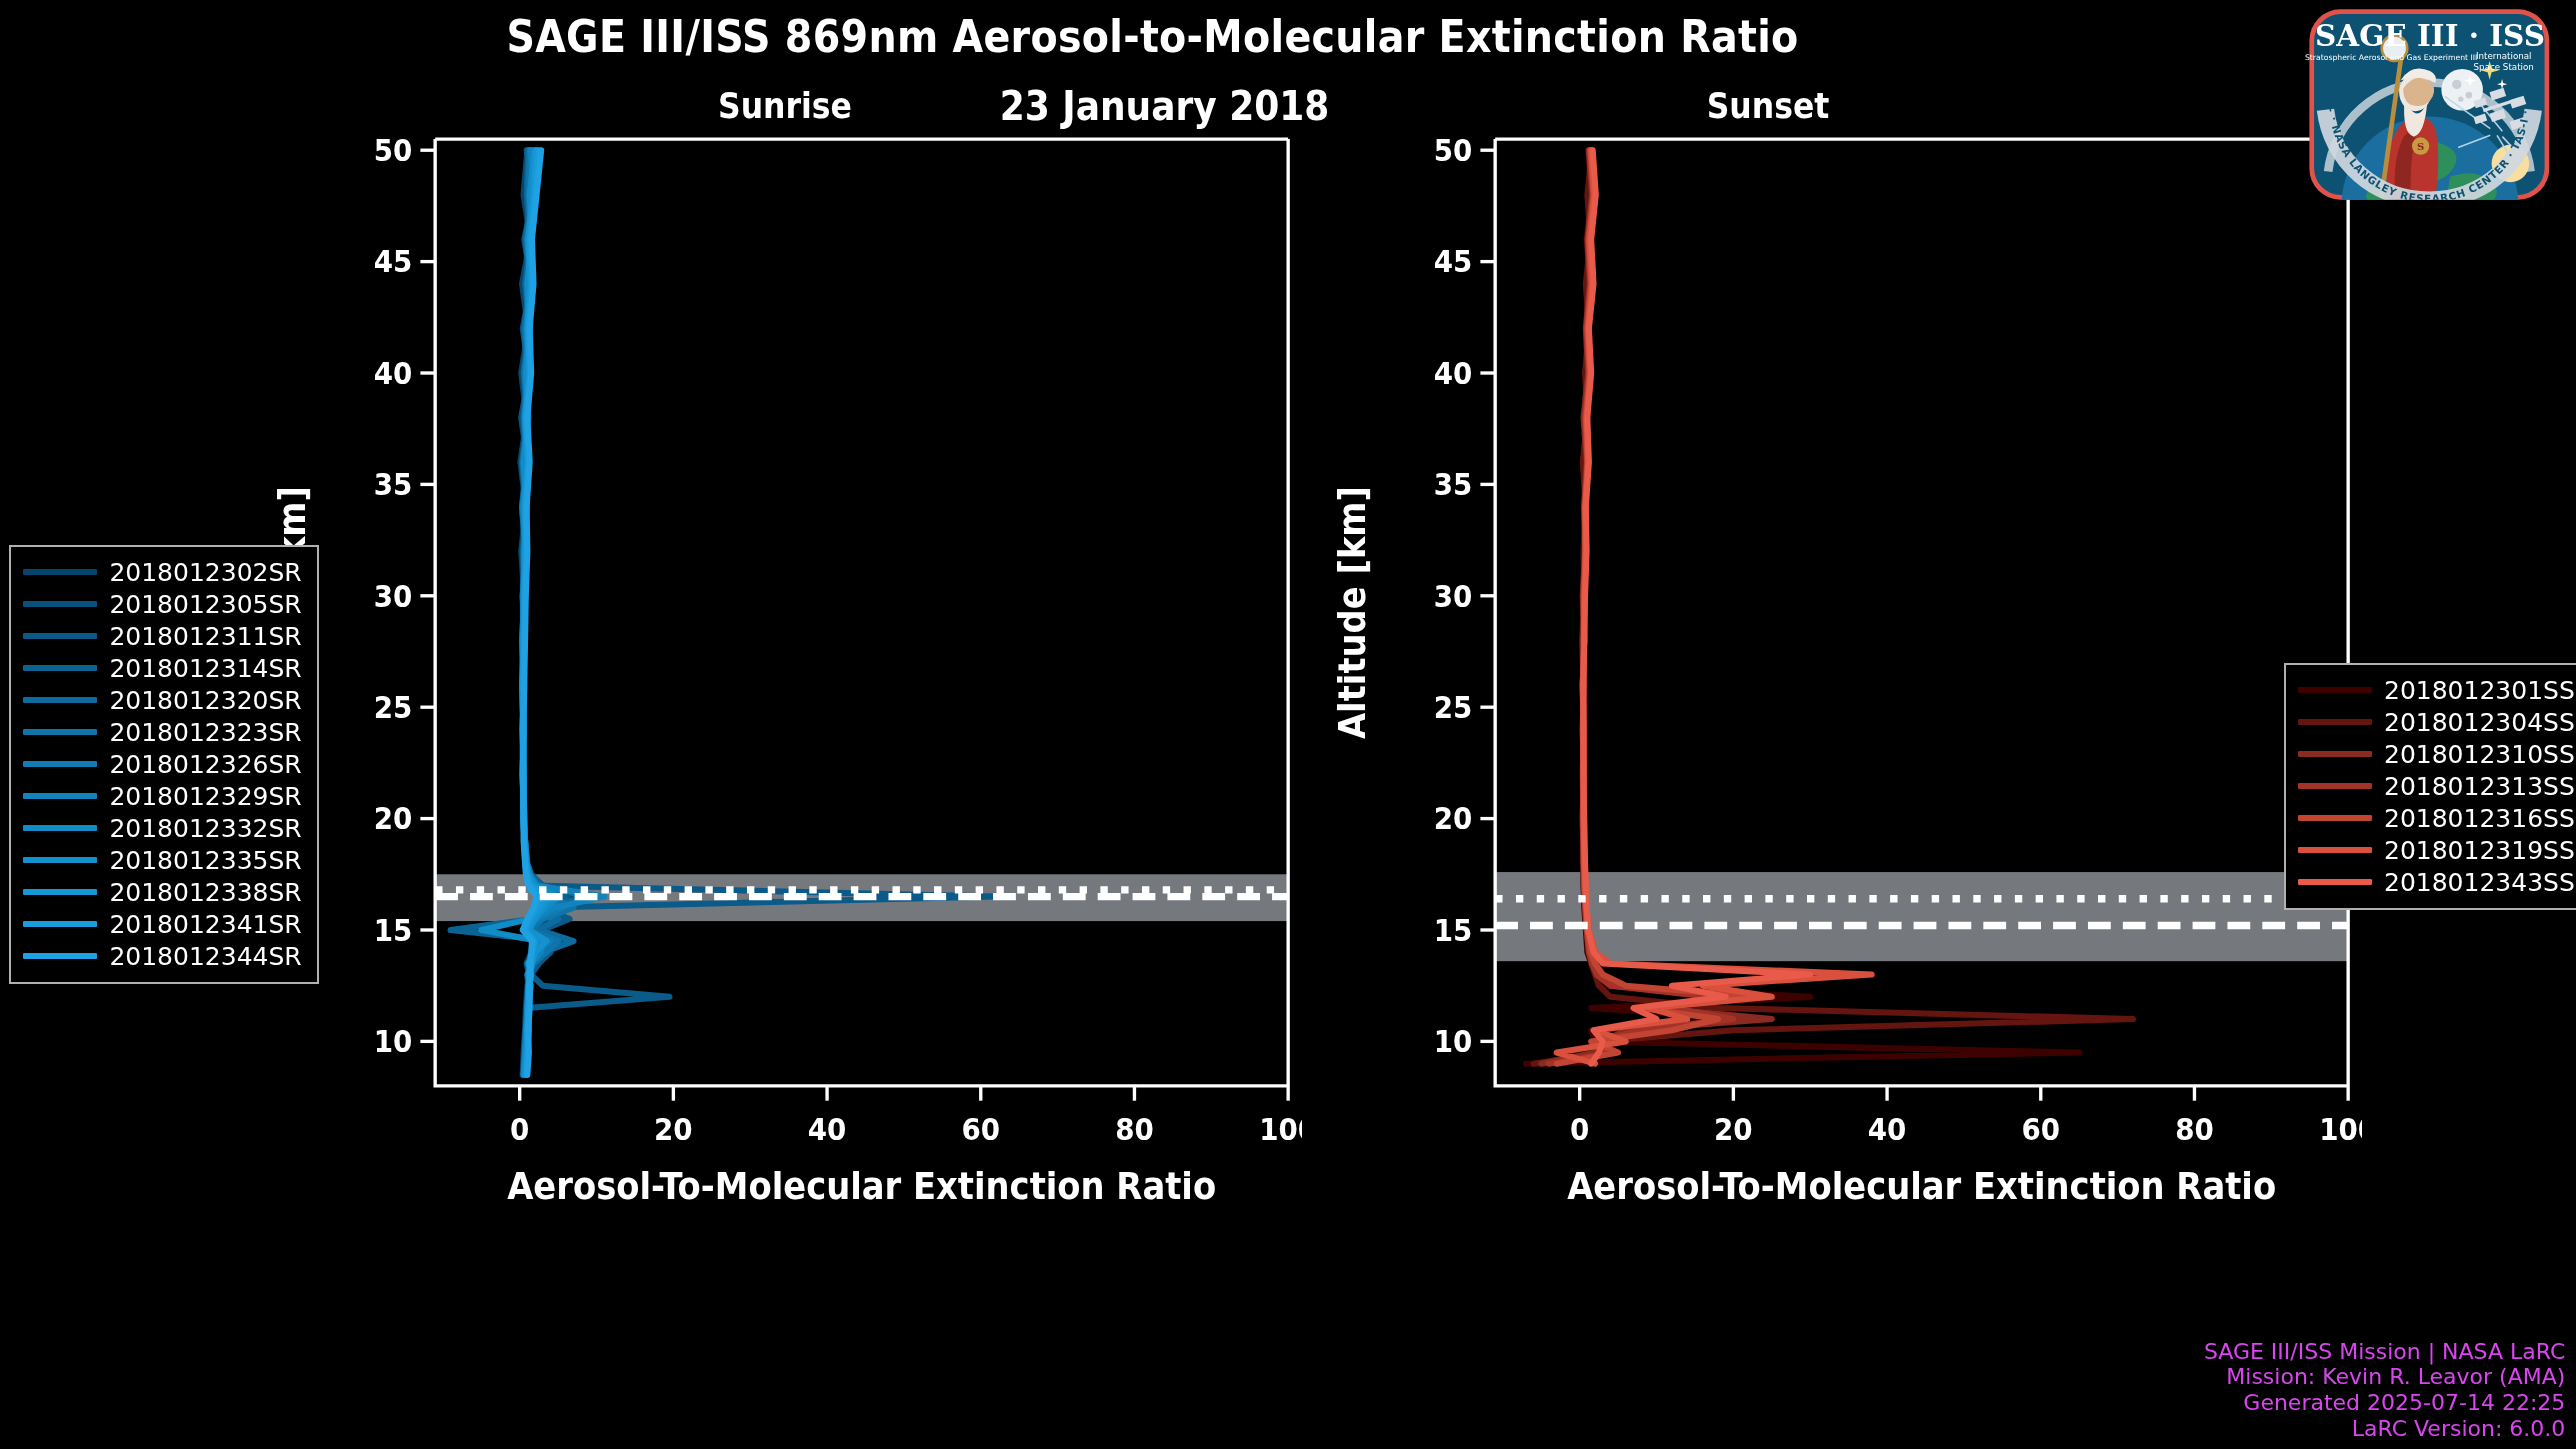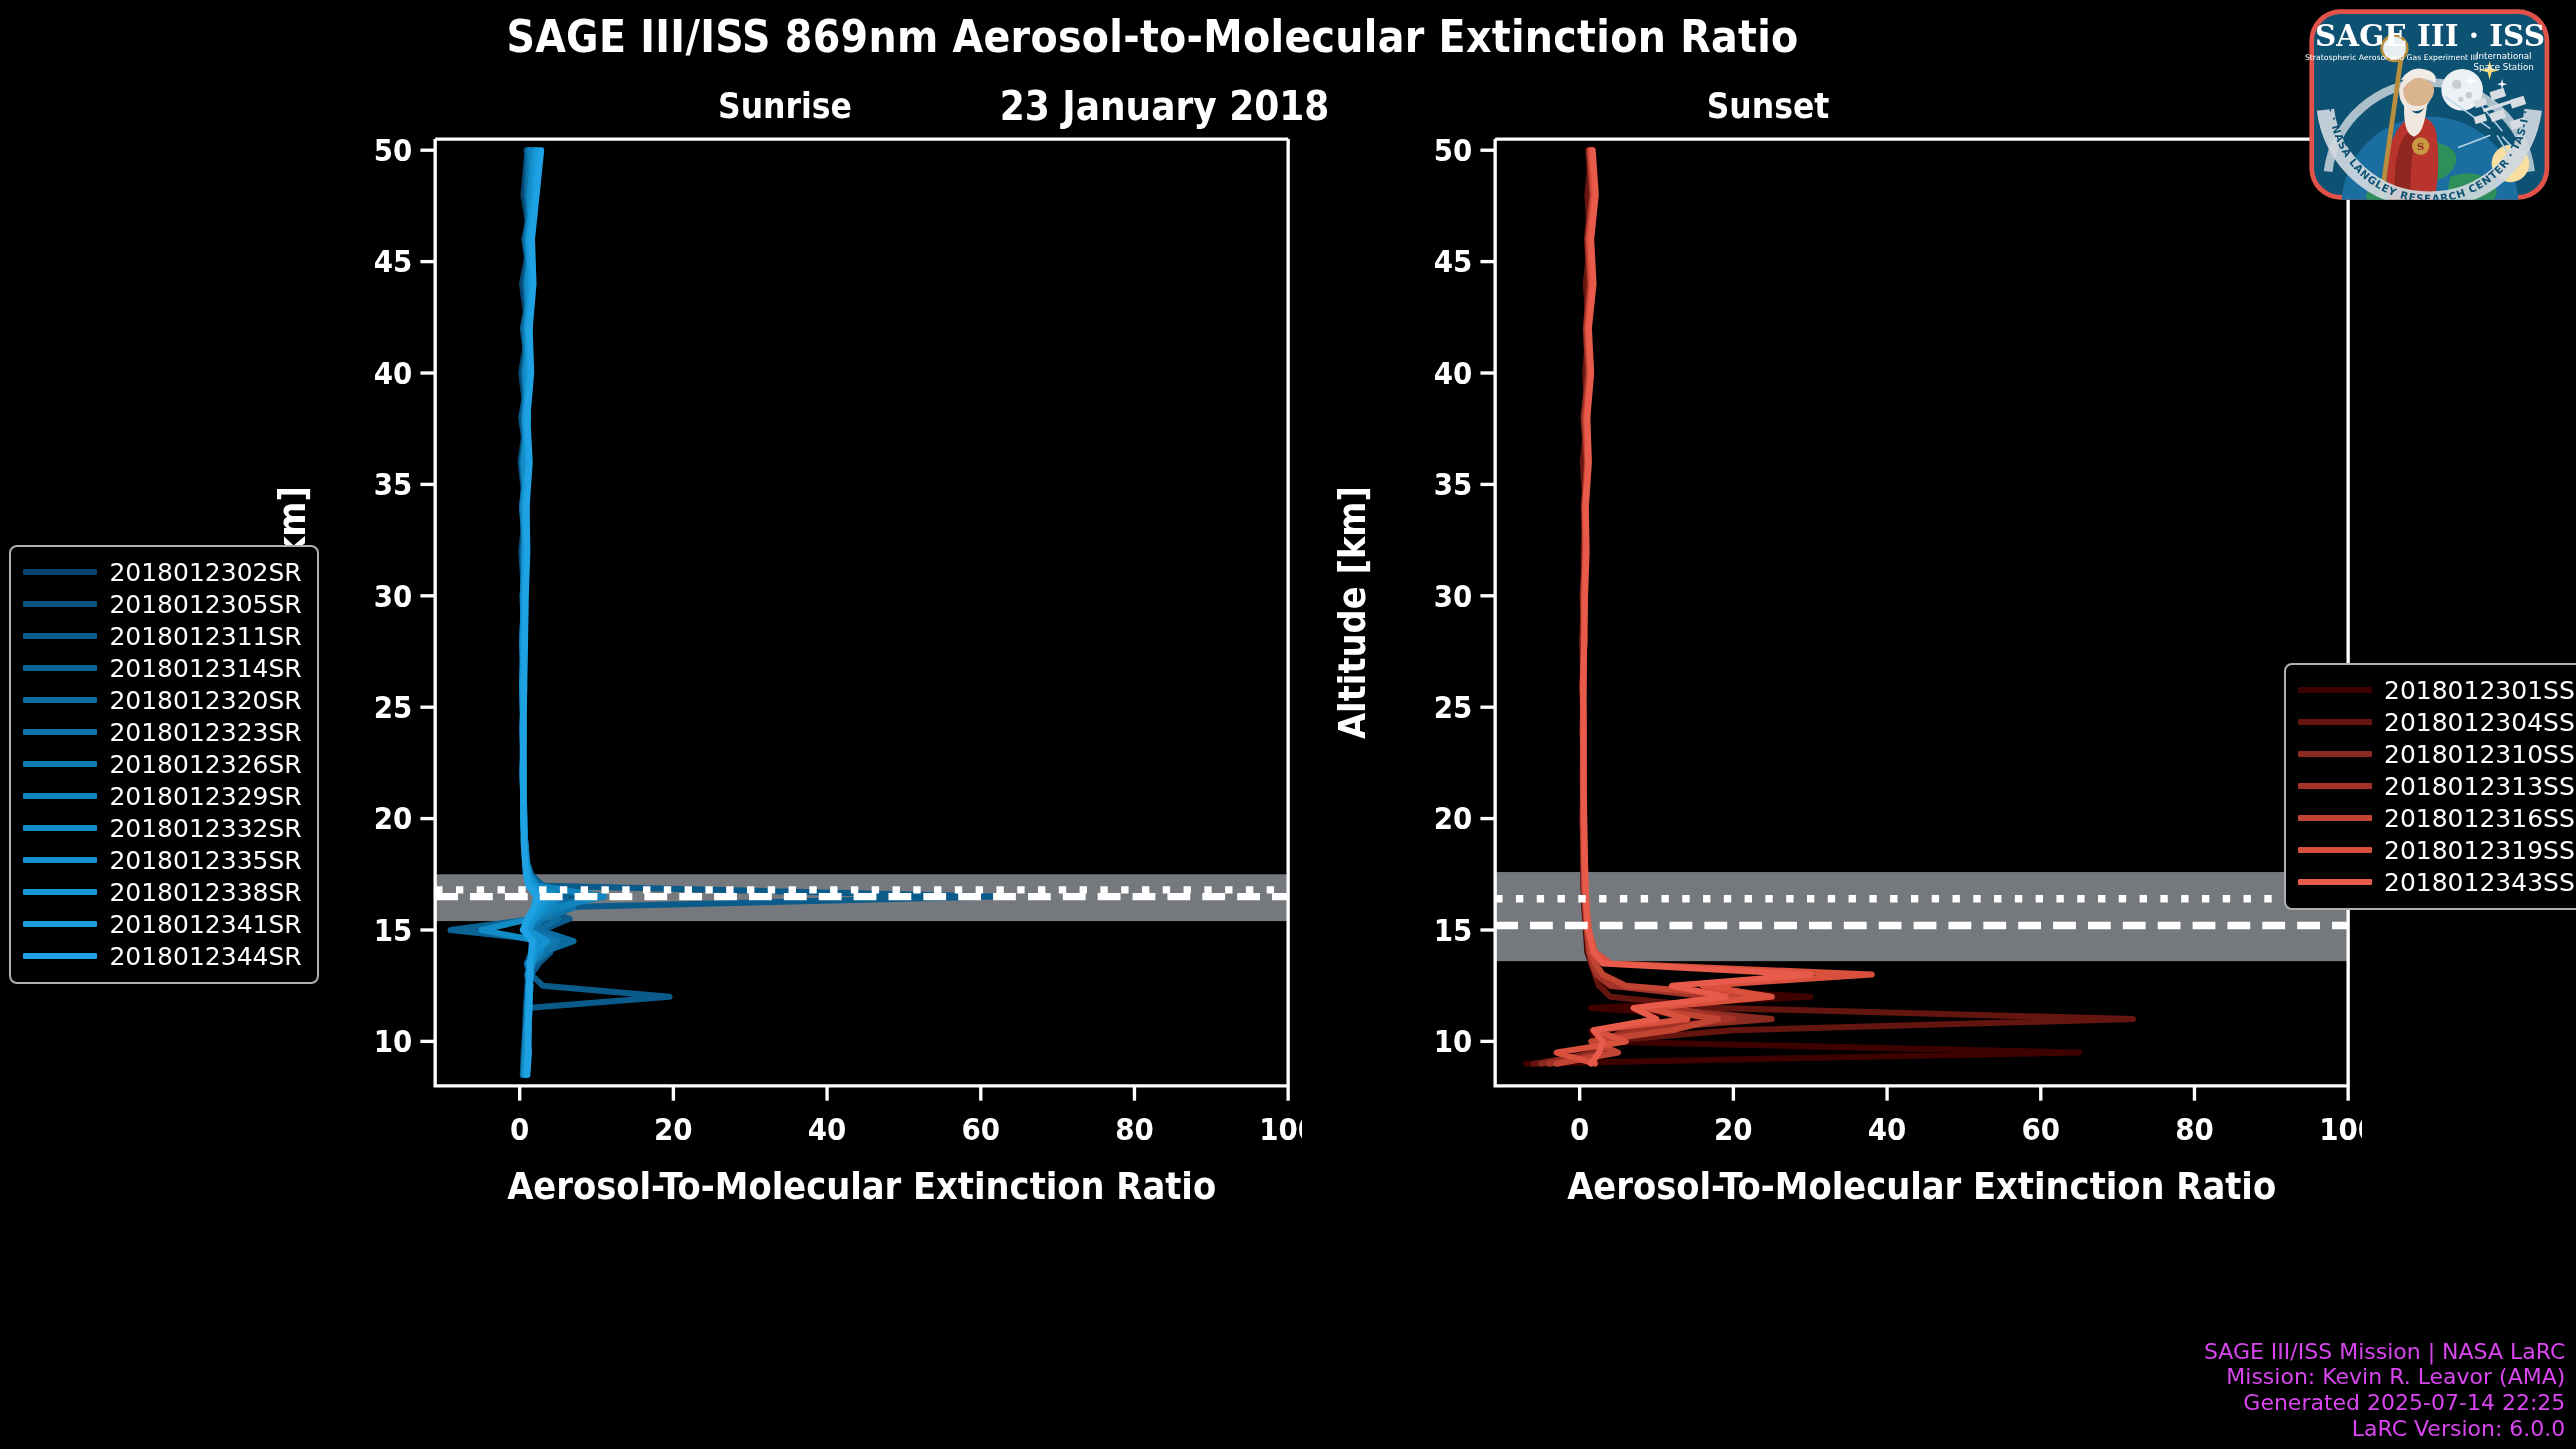--- a/index.html
+++ b/index.html
@@ -39,21 +39,21 @@
     font-family:"DejaVu Sans Condensed","Liberation Sans", sans-serif;
     font-weight:bold; fill:#fff;
   }
   .tick-label{
     font-family:"DejaVu Sans Condensed","Liberation Sans", sans-serif;
     font-weight:bold; fill:#ffffff; font-size:46px;
   }
 
   
   .legend-box{
-    position:absolute; border:2px solid #b0b0b0; border-radius:8px;
+    position:absolute; border:2px solid #b0b0b0; border-radius:0;
     background:#000; padding:9.4px 14.8px 9.4px 12px;
   }
   #legend-sunrise{left:9.4px; top:545px;}
   #legend-sunset {left:2284px; top:663px;}
   .legend-row{display:flex;align-items:center;height:32px;}
   .legend-swatch{width:74px;height:6px;border-radius:1.3px;margin-right:12px;flex:none;}
   .legend-label{font-size:25px;font-family:"DejaVu Sans","Liberation Sans",sans-serif;color:#fff;white-space:nowrap;}
 
   
   #tropo-key{position:absolute;left:16px;top:1305px;}

